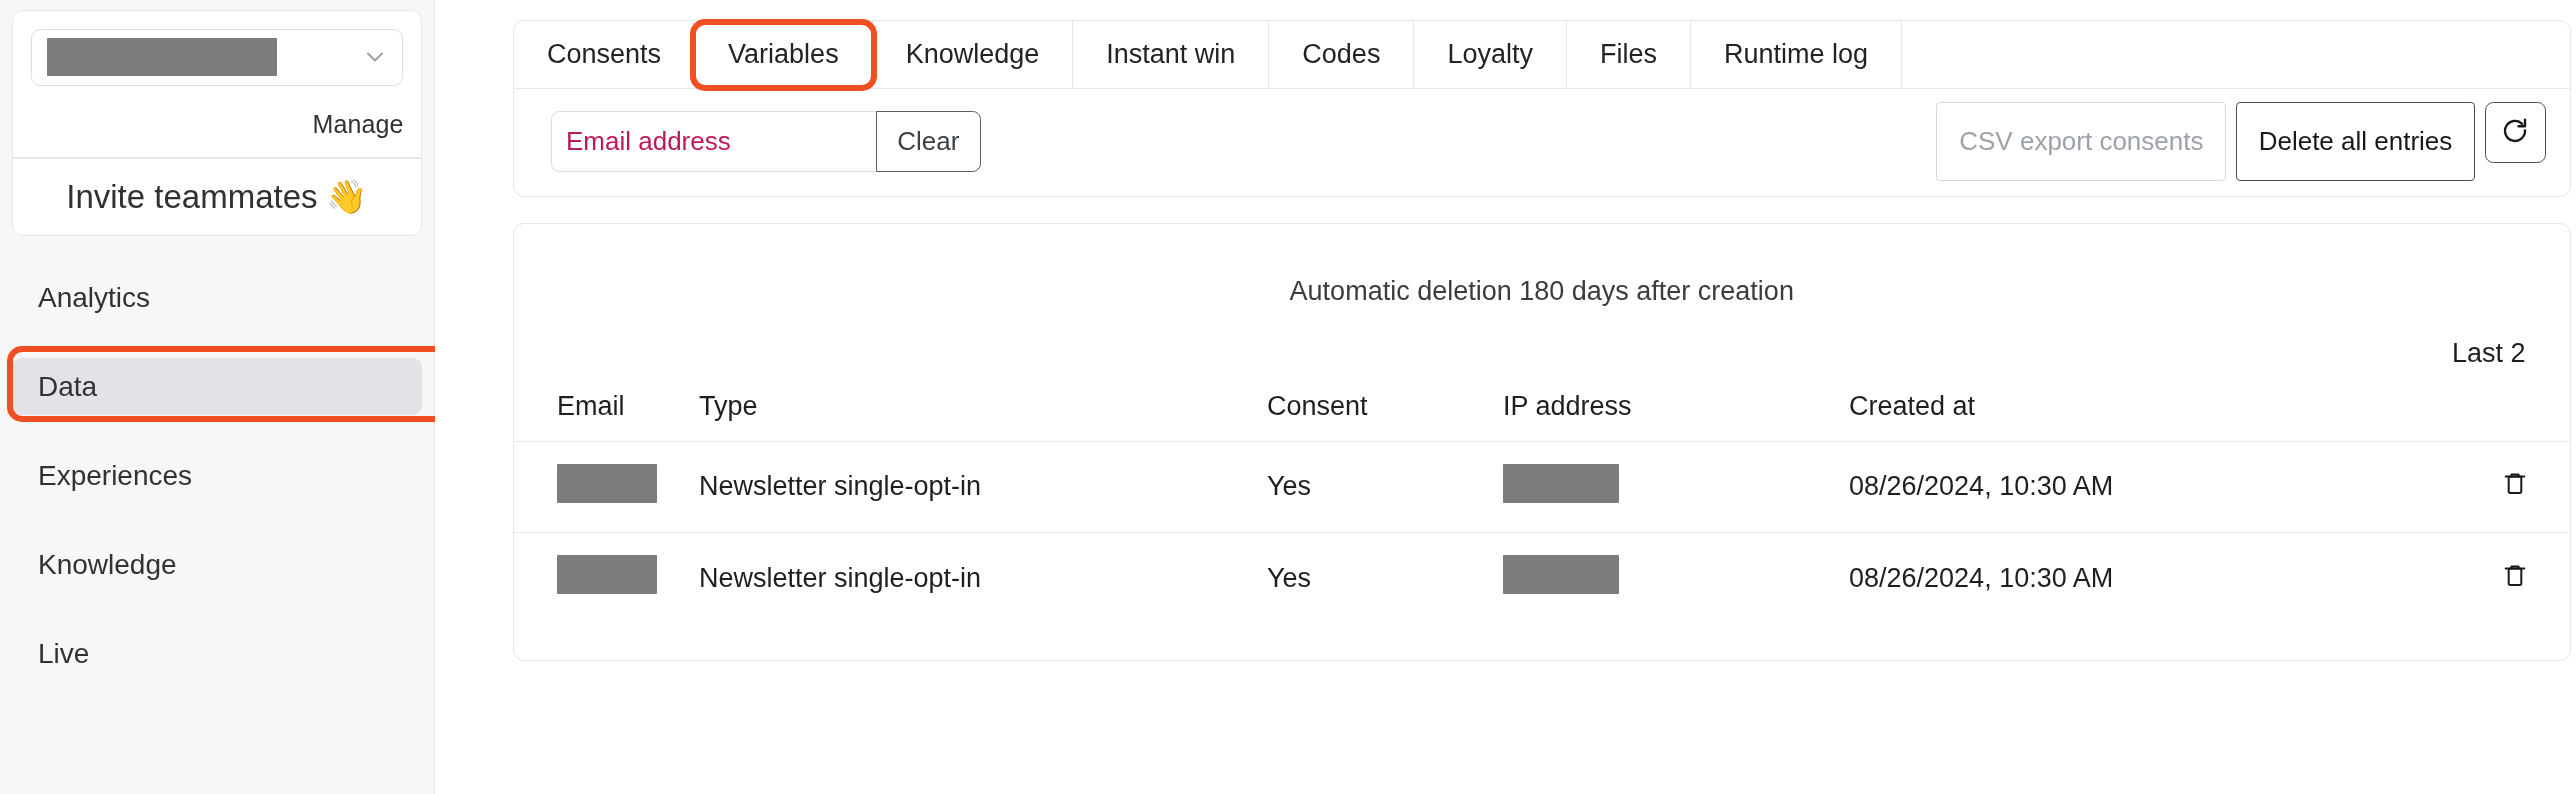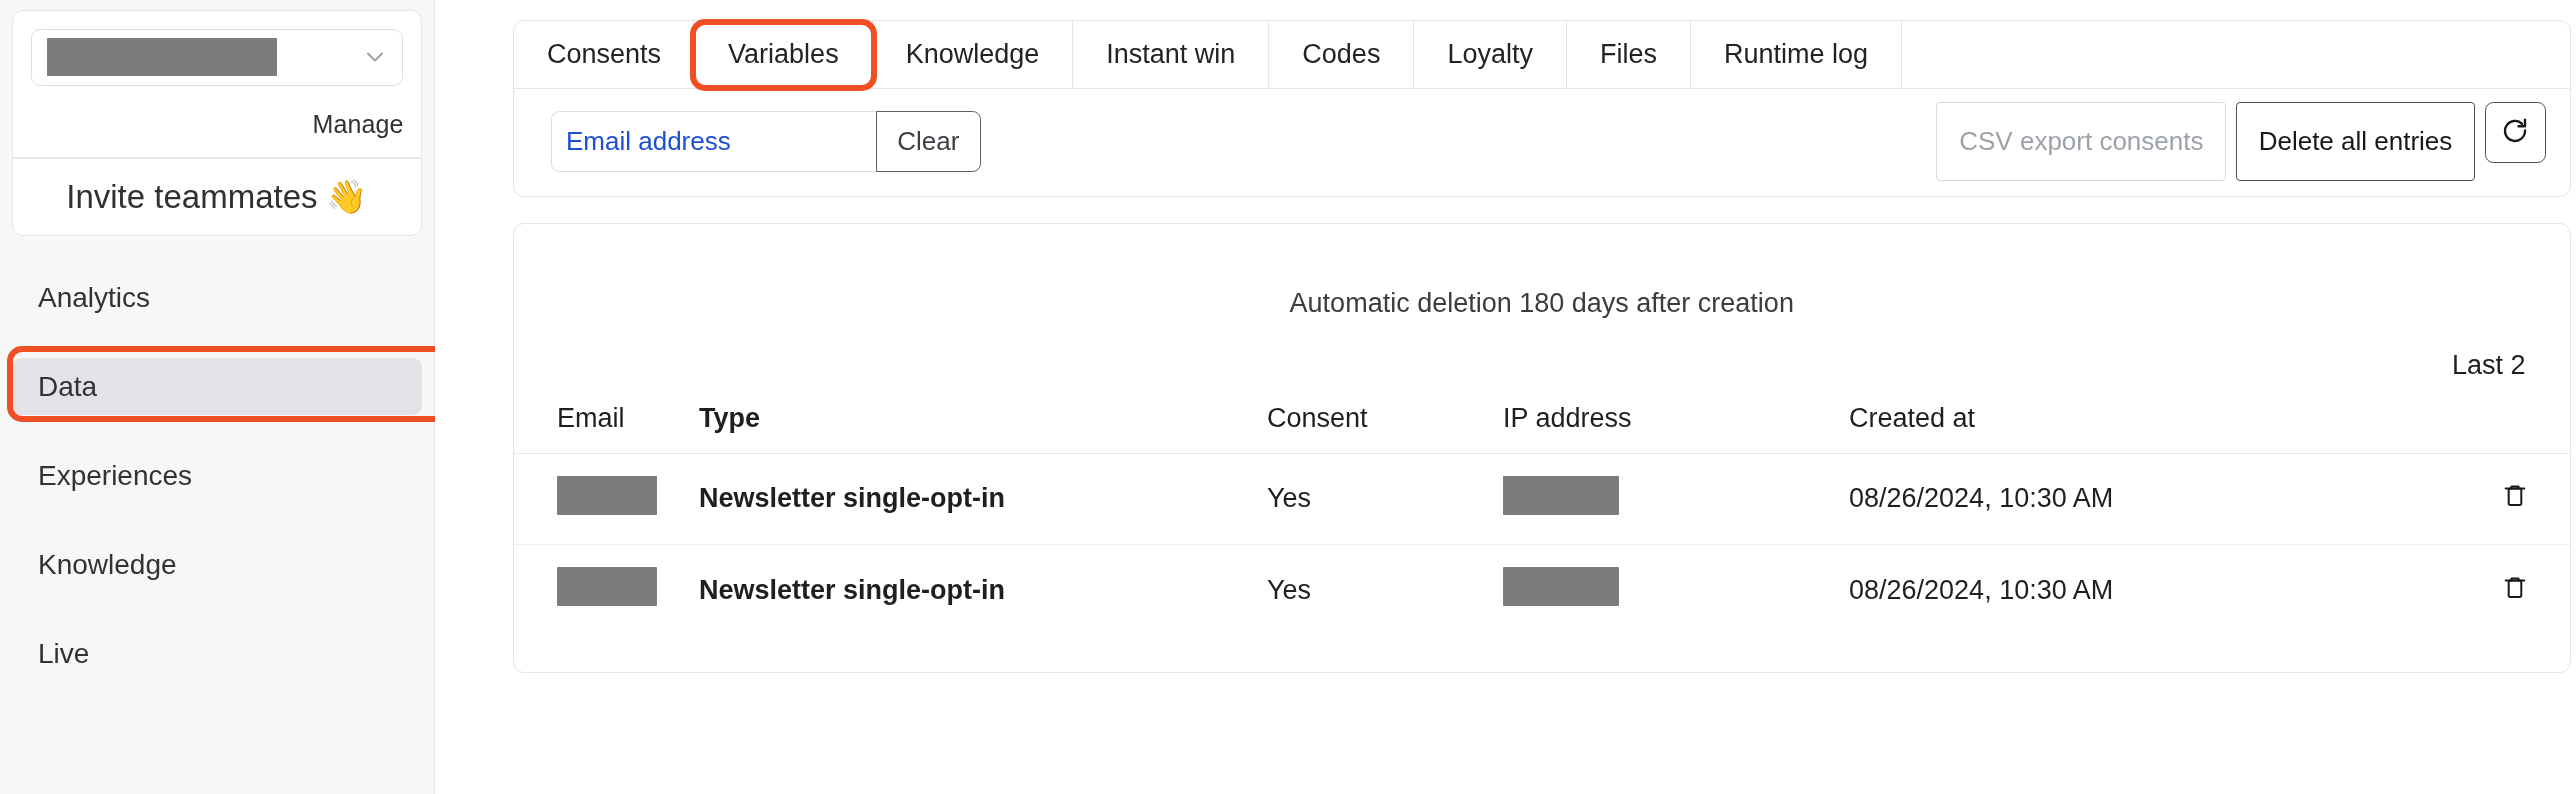--- a/index.html
+++ b/index.html
@@ -130,21 +130,21 @@
   .email-group { display: flex; }
   .email-input {
     width: 325px; height: 61px;
     border: 1.8px solid #dcdee1;
     border-right: none;
     border-top-left-radius: 8.3px;
     border-bottom-left-radius: 8.3px;
     display: flex; align-items: center;
     padding-left: 14px;
     font-size: 26px;
-    color: #1d4ed8;
+    color: #be185d;
     background: #fff;
   }
   .clear-btn {
     height: 61px;
     border: 1.8px solid #5b5f63;
     border-top-right-radius: 8.3px;
     border-bottom-right-radius: 8.3px;
     display: flex; align-items: center; justify-content: center;
     padding: 0 20.3px;
     font-size: 26px;
@@ -165,21 +165,21 @@
   .btn-strong  { border: 1.8px solid #4b4f54; color: #16181b; }
   .btn-icon {
     width: 61px; height: 61px;
     border: 1.8px solid #4b4f54;
     border-radius: 8.3px;
     display: flex; align-items: center; justify-content: center;
     background: #fff;
   }
 
   
-  .table-card { margin-top: 26px; padding: 12px 0 37px 0; }
+  .table-card { margin-top: 26px; padding: 0 0 37px 0; }
   .auto-del {
     text-align: center;
     font-size: 27px;
     color: #3a3d40;
     padding: 52px 0 31px 0;
   }
   .last-row {
     text-align: right;
     font-size: 27px;
     color: #1d1f22;
@@ -196,21 +196,21 @@
   }
   tbody td {
     font-size: 27px;
     color: #1d1f22;
     height: 91px;
     vertical-align: middle;
     border-bottom: 1.8px solid #eceded;
   }
   tbody tr:last-child td { border-bottom: none; }
   .c-email   { width: 185px; padding-left: 43px; }
-  .c-type    { width: 568px; font-weight: bold; }
+  .c-type    { width: 568px; }
   .c-consent { width: 236px; }
   .c-ip      { width: 346px; }
   .c-created { width: 480px; }
   .c-act     { text-align: right; padding-right: 41px; }
   thead .c-email { padding-left: 43px; }
   .cell-redacted-email { width: 100px; height: 39px; }
   .cell-redacted-ip    { width: 116px; height: 39px; }
   .trash { display: inline-flex; }
 </style>
 </head>

